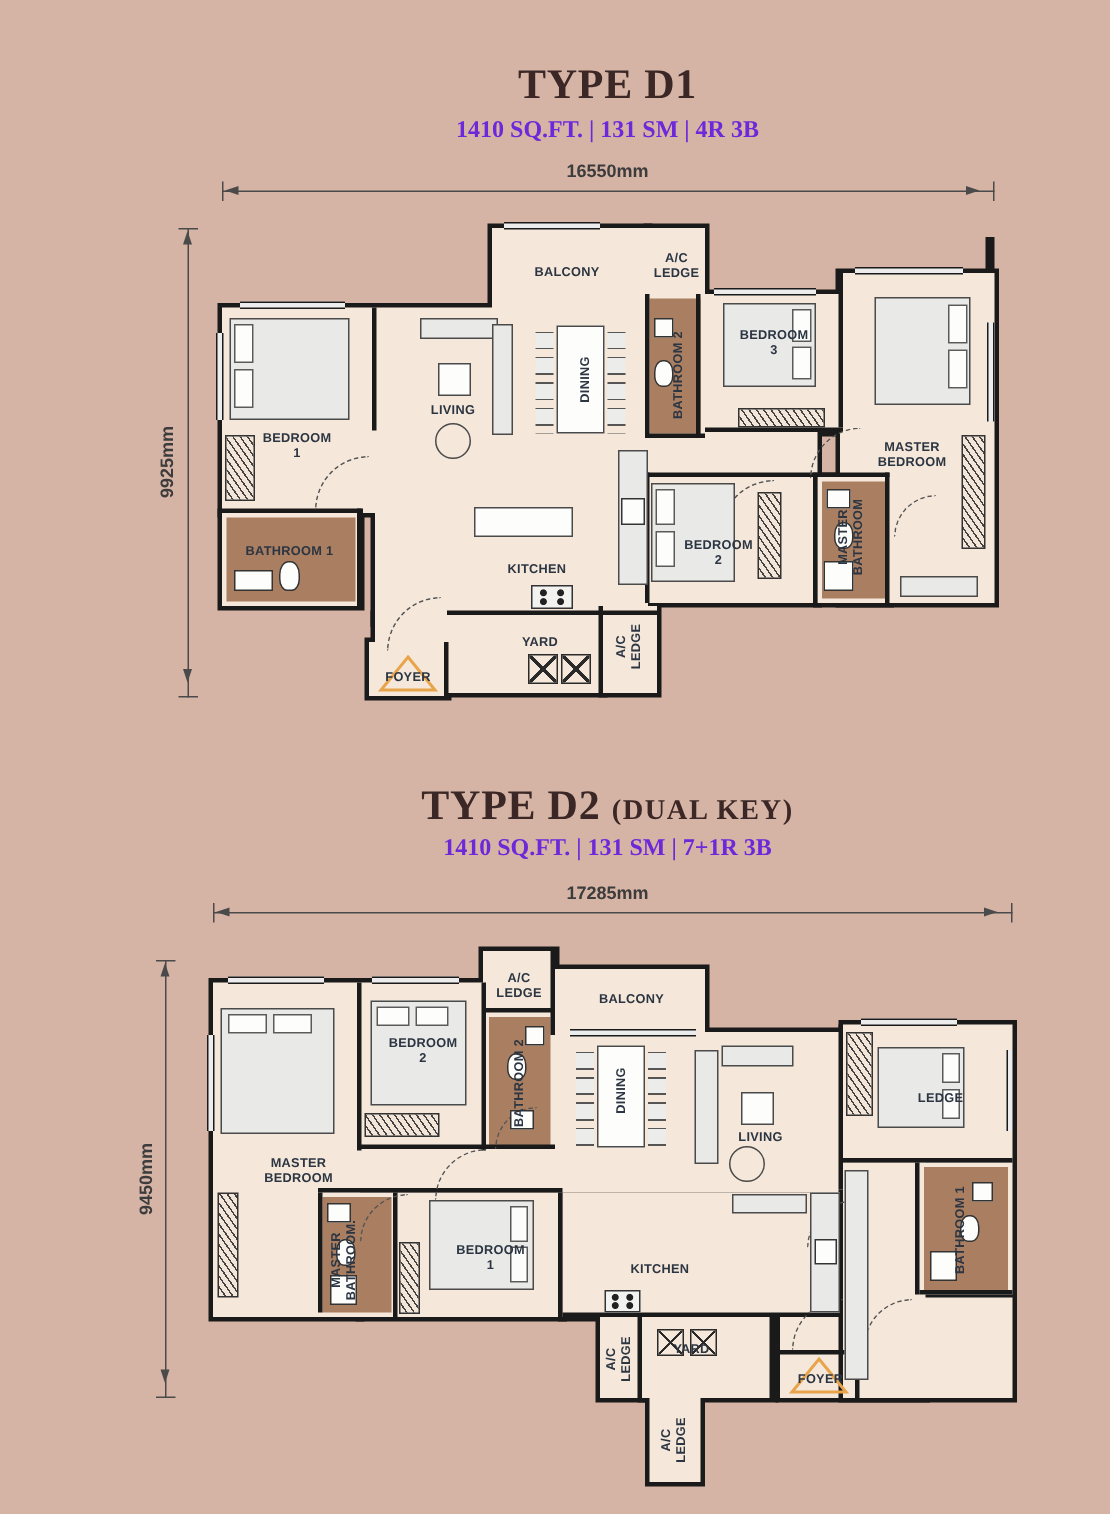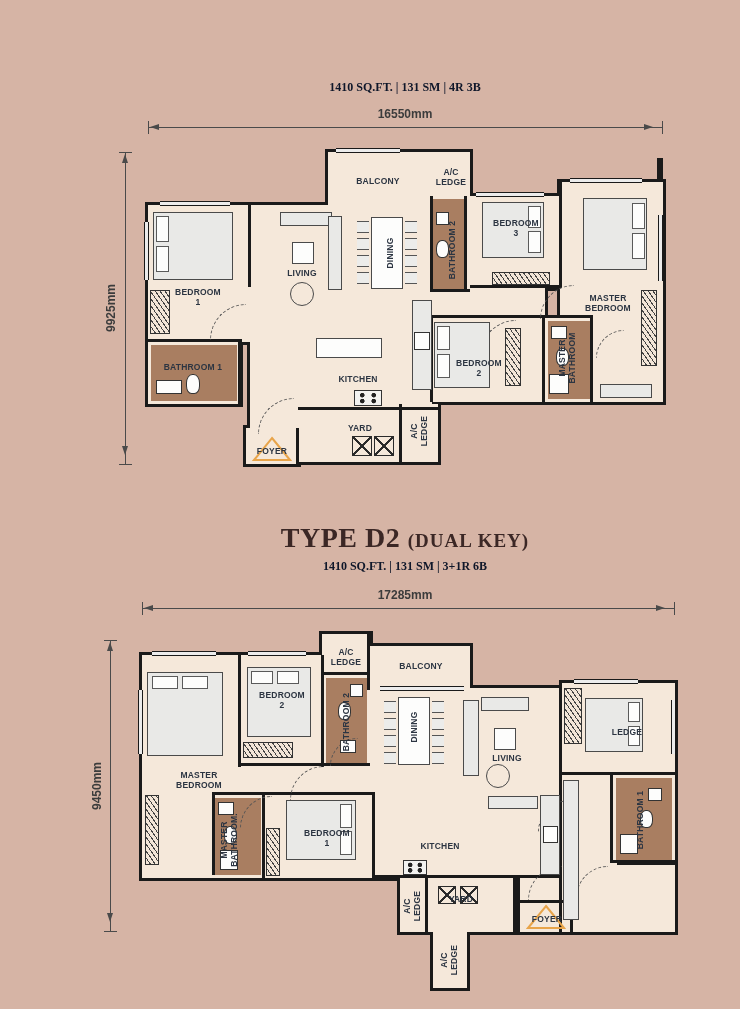--- a/index.html
+++ b/index.html
@@ -2,21 +2,21 @@
 <html><head>
 <meta charset="utf-8">
 <style>
   html,body{margin:0;padding:0;}
   body{width:740px;height:1009px;background:#d6b4a5;font-family:"Liberation Sans",sans-serif;overflow:hidden;}
   .stage{position:relative;width:740px;height:1009px;}
   .abs{position:absolute;}
   
   .title{position:absolute;transform:translate(-50%,-50%);font-family:"Liberation Serif",serif;font-weight:700;color:#3b2725;font-size:28px;letter-spacing:.5px;white-space:nowrap;text-align:center;}
   .title .suffix{font-size:19px;letter-spacing:1px;}
-  .spec{position:absolute;transform:translate(-50%,-50%);font-family:"Liberation Serif",serif;font-weight:700;color:#0f172a;font-size:12px;white-space:nowrap;}
+  .spec{position:absolute;transform:translate(-50%,-50%);font-family:"Liberation Serif",serif;font-weight:700;color:#6d28d9;font-size:16px;white-space:nowrap;}
   
   .dimlbl{position:absolute;transform:translate(-50%,-50%);font-weight:700;font-size:12px;color:#3c3c3c;white-space:nowrap;}
   .dimlbl.v{transform:translate(-50%,-50%) rotate(-90deg);}
   .dline{position:absolute;background:#4a4a4a;}
   .tick{position:absolute;background:#4a4a4a;}
   .arr{position:absolute;width:0;height:0;border-style:solid;}
   .arr.l{border-width:3.5px 9px 3.5px 0;border-color:transparent #4a4a4a transparent transparent;}
   .arr.r{border-width:3.5px 0 3.5px 9px;border-color:transparent transparent transparent #4a4a4a;}
   .arr.u{border-width:0 3.5px 9px 3.5px;border-color:transparent transparent #4a4a4a transparent;}
   .arr.d{border-width:9px 3.5px 0 3.5px;border-color:#4a4a4a transparent transparent transparent;}
@@ -47,20 +47,21 @@
     radial-gradient(circle at 72% 72%,#222 2px,transparent 2.6px);}
   
   .lbl{position:absolute;transform:translate(-50%,-50%);font-weight:700;font-size:8.5px;line-height:1.2;letter-spacing:.2px;color:#2c3542;text-align:center;white-space:pre-line;}
   .lbl.v{transform:translate(-50%,-50%) rotate(-90deg);white-space:pre-line;}
 </style>
 </head>
 <body>
 
 <div class="stage">
 
+  <div class="title" style="left:405px;top:57px;"><span>TYPE D1</span> <span class="suffix"></span></div>
   <div class="spec" style="left:405px;top:87px;">1410 SQ.FT. | 131 SM | 4R 3B</div>
 
   <div class="dimlbl" style="left:405px;top:114px;">16550mm</div>
   <div class="dline" style="left:148px;top:127px;width:515px;height:1px;"></div>
   <div class="tick" style="left:148px;top:121px;width:1px;height:13px;"></div>
   <div class="tick" style="left:662px;top:121px;width:1px;height:13px;"></div>
   <div class="arr l" style="left:150px;top:124px;"></div>
   <div class="arr r" style="left:644px;top:124px;"></div>
   <div class="dimlbl v" style="left:111px;top:308px;">9925mm</div>
   <div class="dline" style="left:125px;top:152px;width:1px;height:313px;"></div>
@@ -191,21 +192,21 @@
   <div class="lbl v" style="left:567px;top:358px;">MASTER
 BATHROOM</div>
   <div class="lbl" style="left:358px;top:379px;">KITCHEN</div>
   <div class="lbl" style="left:193px;top:367px;">BATHROOM 1</div>
   <div class="lbl" style="left:360px;top:428px;">YARD</div>
   <div class="lbl v" style="left:419px;top:431px;">A/C
 LEDGE</div>
   <div class="lbl" style="left:272px;top:451px;">FOYER</div>
 
   <div class="title" style="left:405px;top:538px;"><span>TYPE D2</span> <span class="suffix">(DUAL KEY)</span></div>
-  <div class="spec" style="left:405px;top:566px;">1410 SQ.FT. | 131 SM | 3+1R 6B</div>
+  <div class="spec" style="left:405px;top:566px;">1410 SQ.FT. | 131 SM | 7+1R 3B</div>
 
   <div class="dimlbl" style="left:405px;top:595px;">17285mm</div>
   <div class="dline" style="left:142px;top:608px;width:533px;height:1px;"></div>
   <div class="tick" style="left:142px;top:602px;width:1px;height:13px;"></div>
   <div class="tick" style="left:674px;top:602px;width:1px;height:13px;"></div>
   <div class="arr l" style="left:144px;top:605px;"></div>
   <div class="arr r" style="left:656px;top:605px;"></div>
   <div class="dimlbl v" style="left:97px;top:786px;">9450mm</div>
   <div class="dline" style="left:110px;top:640px;width:1px;height:292px;"></div>
   <div class="tick" style="left:104px;top:640px;width:13px;height:1px;"></div>

